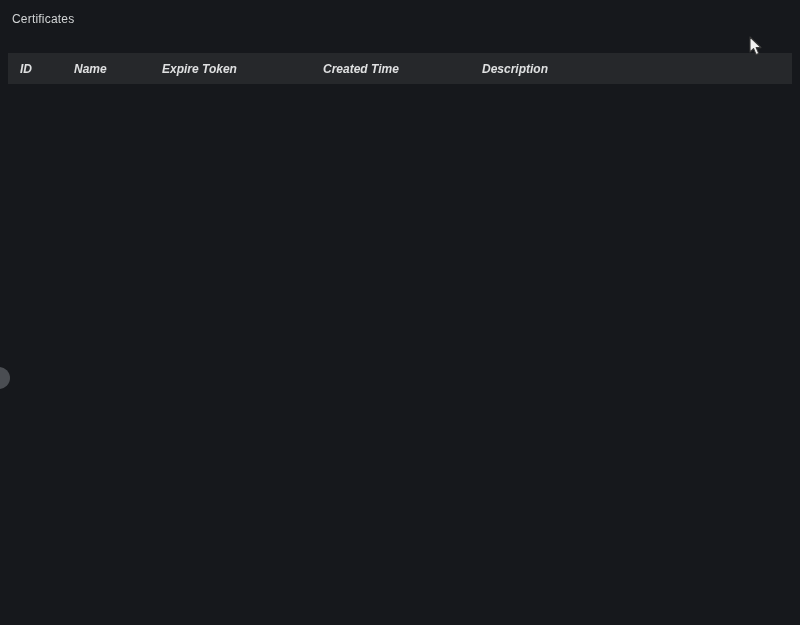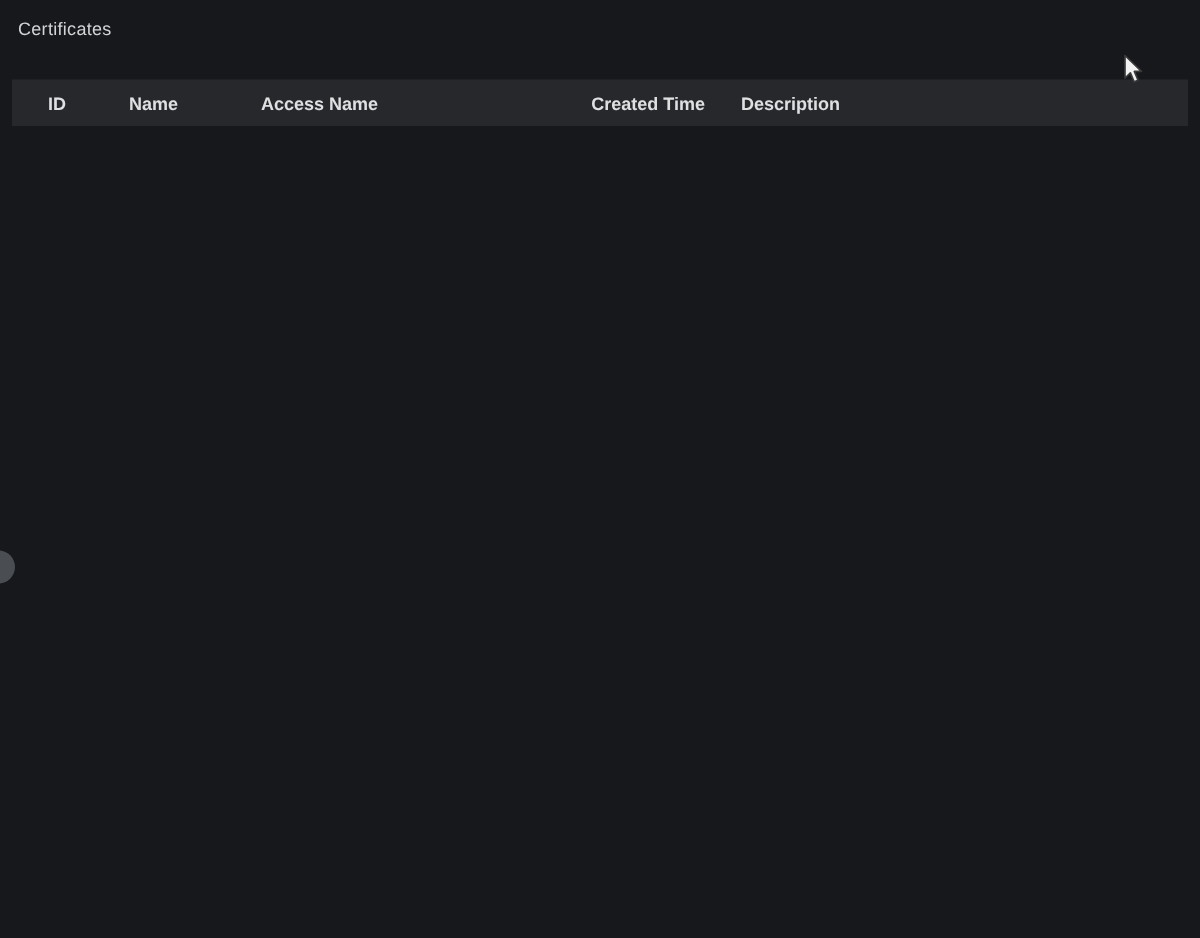--- a/index.html
+++ b/index.html
@@ -47,26 +47,26 @@
 
   .thead {
     display: flex;
     height: 31px;
     background: #26282b;
     align-items: center;
     font-size: 12px;
     font-weight: 700;
     color: #dfe0e1;
   }
-  .th { padding-left: 24px; white-space: nowrap; overflow: hidden; }
+  .th { padding-left: 12px; white-space: nowrap; overflow: hidden; font-style: italic; }
   .th-id          { width: 54px;  }
   .th-name        { width: 88px;  }
   .th-token       { width: 161px; }
   .th-expire      { width: 146px; }
-  .th-created     { width: 159px; text-align: right; }
+  .th-created     { width: 159px; }
   .th-description { flex: 1; }
 
   .tbody { min-height: 4px; }
 
   .drawer-handle {
     position: absolute;
     left: -12px;
     top: 367px;
     width: 22px;
     height: 22px;
@@ -90,21 +90,21 @@
 
 <div class="page">
 
   <h1 class="page-title">Certificates</h1>
 
 
   <div class="table-wrap">
     <div class="thead">
       <div class="th th-id">ID</div>
       <div class="th th-name">Name</div>
-      <div class="th th-token">Access Name</div>
+      <div class="th th-token">Expire Token</div>
       <div class="th th-created">Created Time</div>
       <div class="th th-description">Description</div>
     </div>
     <div class="tbody"></div>
   </div>
 
   <div class="drawer-handle"></div>
 
   <svg class="cursor-icon" viewBox="0 0 15 21" xmlns="http://www.w3.org/2000/svg">
     <path d="M2 1 L2 16 L5.6 12.6 L8.1 18.6 L10.7 17.4 L8.2 11.6 L13 11.6 Z" fill="#f2f2f2" stroke="#3a3a3a" stroke-width="1.1" stroke-linejoin="round"></path>

